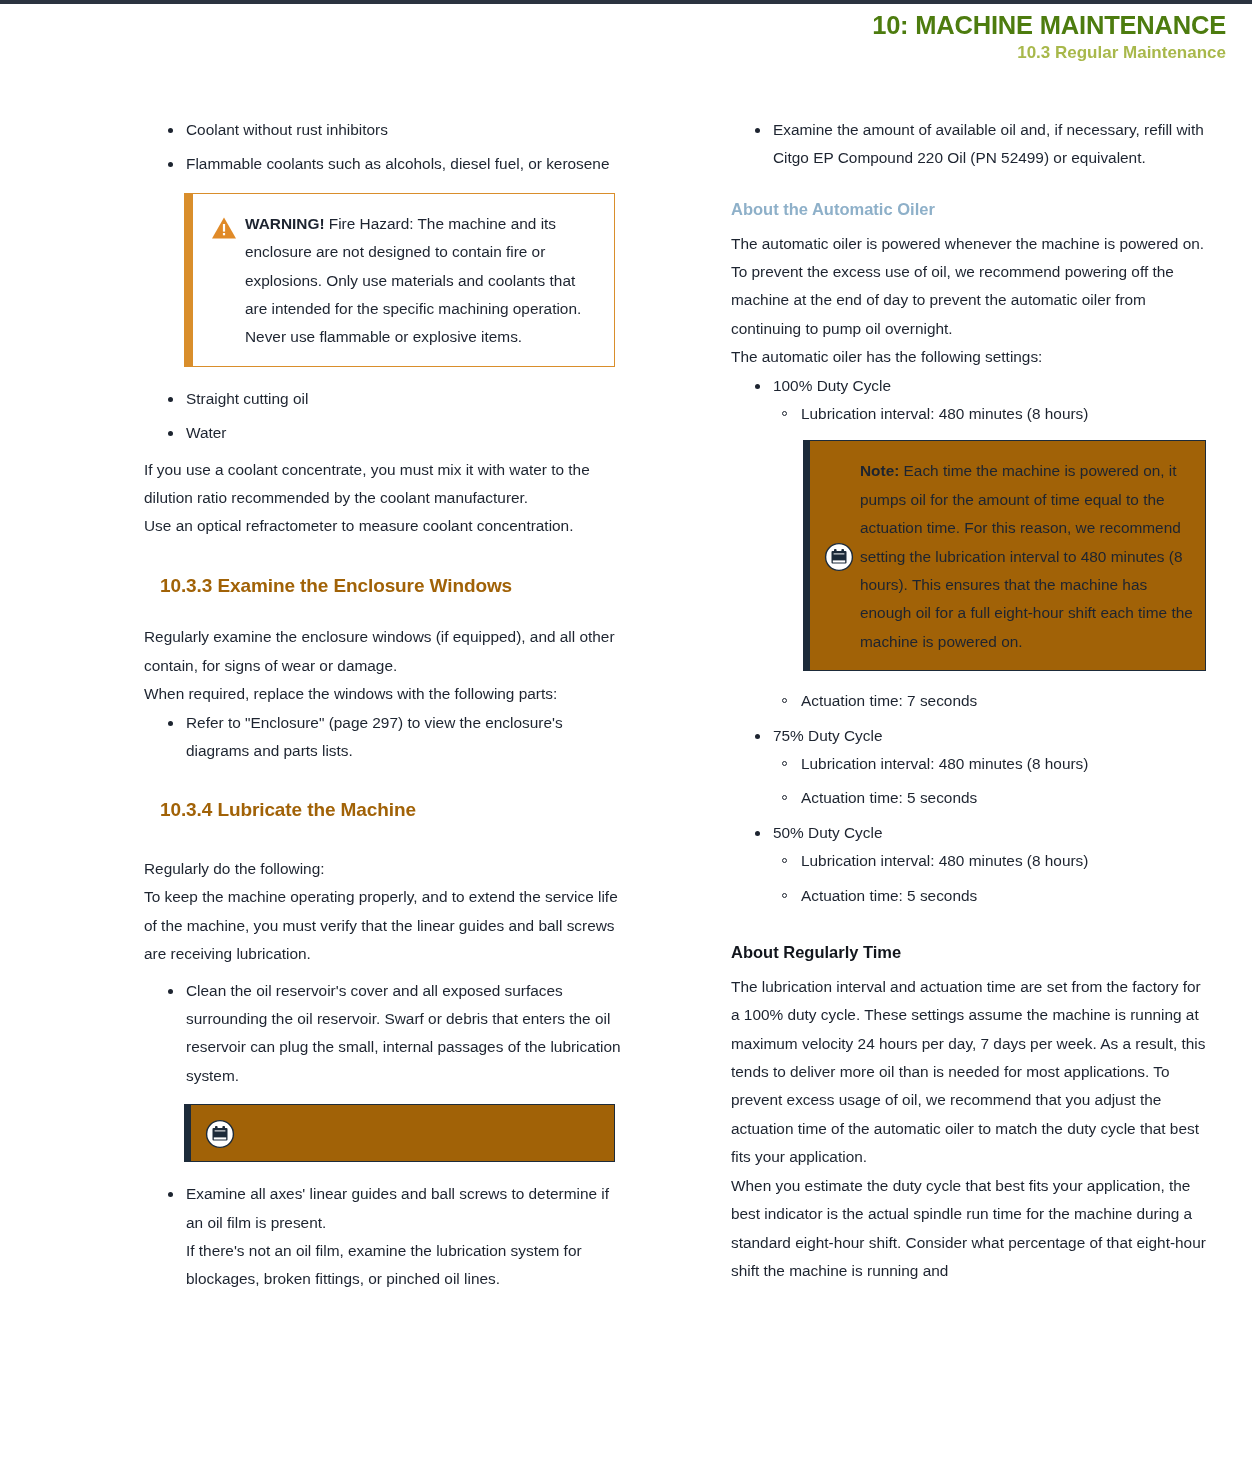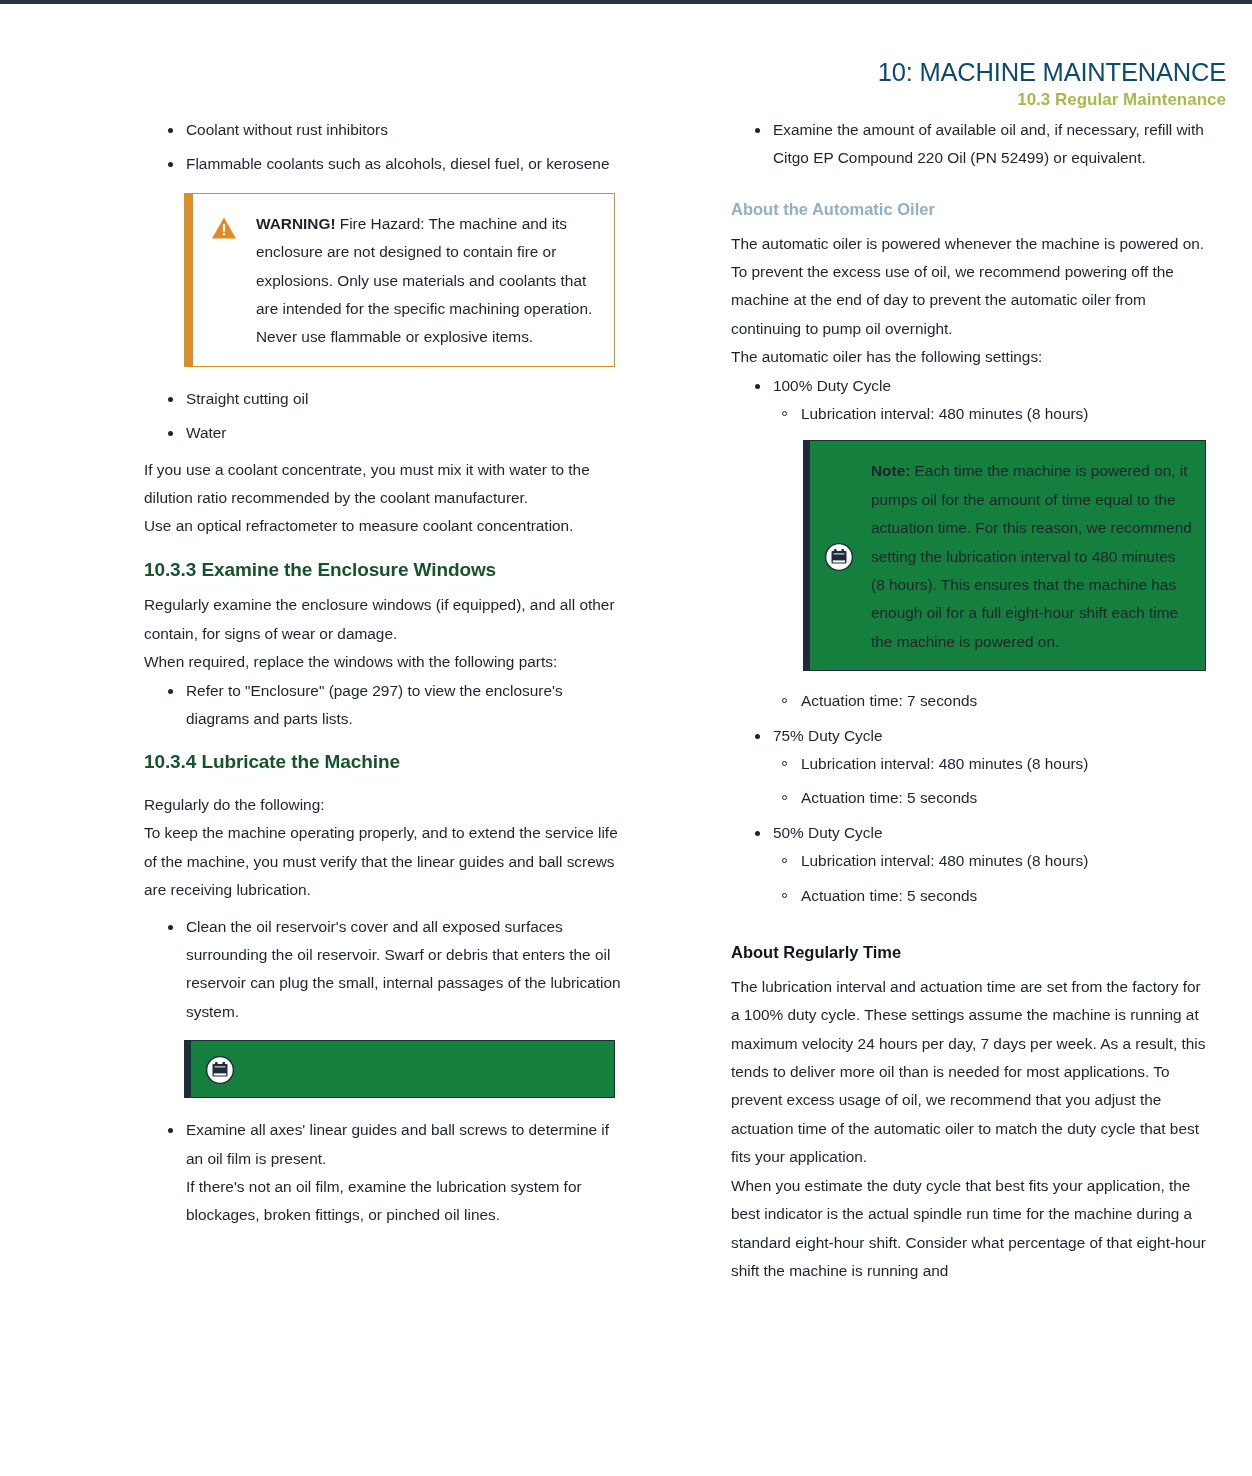--- a/index.html
+++ b/index.html
@@ -32,26 +32,25 @@
 
   
   .page-header {
     position: absolute;
     top: 6px;
     right: 26px;
     text-align: right;
   }
   .header-chapter {
     font-size: 25.5px;
-    font-weight: normal;
+    font-weight: bold;
     letter-spacing: -0.2px;
-    color: #0c4a6e;
+    color: #4d7c0f;
     line-height: 1.18;
     white-space: nowrap;
-    margin-top: 47px;
   }
   .header-section {
     font-size: 17px;
     font-weight: bold;
     color: #a8b84b;
     line-height: 1.3;
     margin-top: 2px;
     white-space: nowrap;
   }
 
@@ -69,24 +68,24 @@
     font-size: 15.4px;
     line-height: 28.4px;
     color: #1d2430;
   }
   p.body + p.body { margin-top: 0; }
   .gap-sm { height: 8px; }
   .gap-md { height: 15px; }
   .gap-lg { height: 24px; }
 
   h3.section-head {
-    margin: 0;
+    margin: 16px;
     font-size: 19px;
     font-weight: bold;
-    color: #14532d;
+    color: #a16207;
     line-height: 1.45;
     letter-spacing: -0.1px;
   }
   h4.sub-head-blue {
     margin: 0;
     font-size: 16.5px;
     font-weight: bold;
     color: #8eb0c9;
     line-height: 1.5;
   }
@@ -151,34 +150,33 @@
   .cont-line {
     display: block;
   }
 
   
   .callout {
     position: relative;
     box-sizing: border-box;
     display: flex;
     align-items: flex-start;
-    gap: 11px;
   }
   .callout-warning {
     margin: 14px 0 18px 40px;
     width: 431px;
     border: 1.5px solid #d98e2b;
     border-left: 9px solid #d98e2b;
     background: #ffffff;
     padding: 16px 16px 14px 10px;
   }
   .callout-note {
     border: 1.5px solid #1d2b3a;
     border-left: 7px solid #1d2b3a;
-    background: #15803d;
+    background: #a16207;
   }
   .callout-note-left {
     margin: 14px 0 18px 40px;
     width: 431px;
     padding: 14px 14px 12px 8px;
   }
   .callout-note-right {
     margin: 12px 0 16px 72px;
     width: 403px;
     padding: 16px 12px 14px 8px;

